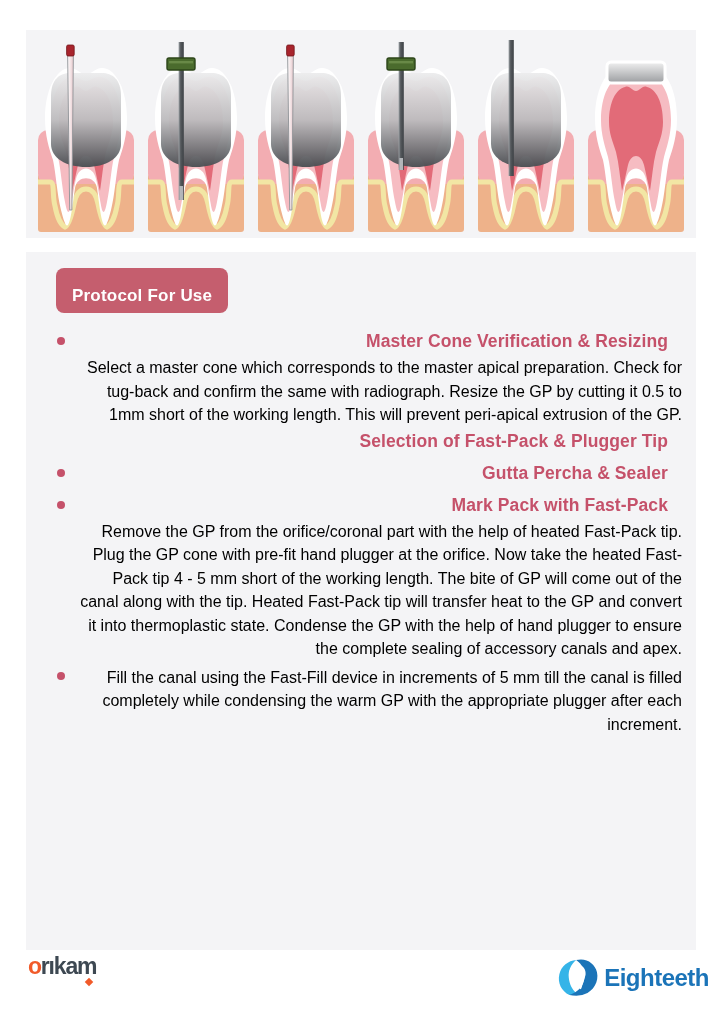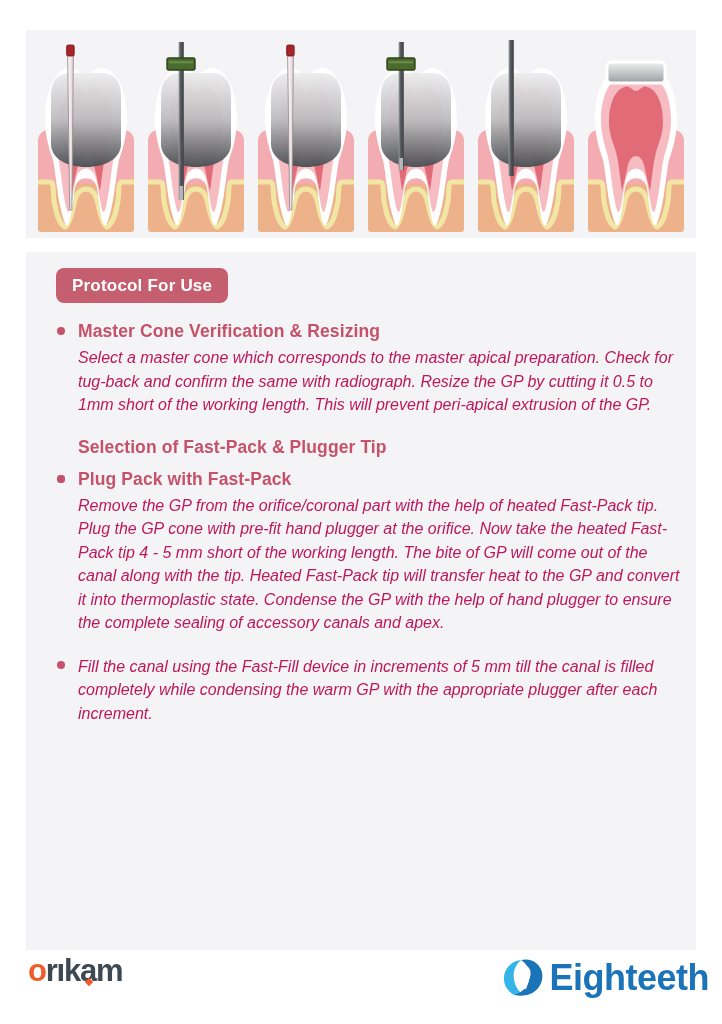--- a/index.html
+++ b/index.html
@@ -14,52 +14,52 @@
   }
   
   .content-panel{
     position:absolute;left:26px;top:252px;width:670px;height:698px;
     background:#f4f4f6;box-sizing:border-box;
     padding:16px 28px 0 30px;overflow:hidden;
   }
   .badge{
     display:inline-block;background:#c55e6e;color:#ffffff;
     font-size:17px;font-weight:bold;letter-spacing:.2px;
-    padding:8px 16px 7px;border-radius:8px;
-  }
-  .section{position:relative;padding-left:22px;}
+    padding:18px 16px 7px;border-radius:8px;
+  }
+  .section{position:relative;padding-left:22px;text-align:right;}
   .section.mt-lg{margin-top:18px;}
   .section.mt-md{margin-top:12px;}
-  .section.mt-sm{margin-top:20px;}
+  .section.mt-sm{margin-top:4px;}
   .dot{
     position:absolute;left:1px;top:6px;width:8px;height:8px;border-radius:50%;
     background:#c5516a;
   }
   .section h3{
     margin:0;font-size:17.5px;line-height:20px;font-weight:bold;color:#c5516a;
     letter-spacing:.1px;
   }
   .section p{
-    margin:5px 0 0;width:604px;font-size:16px;line-height:23.5px;color:#be185d;font-style:italic;
+    margin:5px 0 0;width:604px;font-size:16px;line-height:23.5px;color:#000000;
   }
   
   .orikam{
     position:absolute;left:28px;top:953px;height:40px;
-    font-size:31px;font-weight:bold;letter-spacing:-1.2px;color:#3d4852;
+    font-size:23px;font-weight:bold;letter-spacing:-1.2px;color:#3d4852;
   }
   .orikam .o{color:#f15a29;}
   .k-tick{
     position:absolute;left:58px;top:26px;width:6px;height:6px;
     background:#f15a29;transform:rotate(45deg);
   }
   .eighteeth{
     position:absolute;right:13px;top:956px;display:flex;align-items:center;gap:5px;
   }
   .eighteeth .txt{
-    font-size:36px;font-weight:bold;color:#1b74b8;letter-spacing:-.5px;
+    font-size:24px;font-weight:bold;color:#1b74b8;letter-spacing:-.5px;
   }
 </style>
 </head>
 <body>
 
 <div class="page">
 
   <div class="illus-panel">
     <svg viewBox="0 0 670 208" width="670" height="208" xmlns="http://www.w3.org/2000/svg">
       <defs>
@@ -166,25 +166,26 @@
       <p>Select a master cone which corresponds to the master apical preparation. Check for tug-back and confirm the same with radiograph. Resize the GP by cutting it 0.5 to 1mm short of the working length. This will prevent peri-apical extrusion of the GP.</p>
     </div>
 
     <div class="section mt-sm">
 
       <h3>Selection of Fast-Pack &amp; Plugger Tip</h3>
     </div>
 
     <div class="section mt-md">
       <div class="dot"></div>
+      <h3>Gutta Percha &amp; Sealer</h3>
     </div>
 
     <div class="section mt-md">
       <div class="dot"></div>
-      <h3>Plug Pack with Fast-Pack</h3>
+      <h3>Mark Pack with Fast-Pack</h3>
       <p>Remove the GP from the orifice/coronal part with the help of heated Fast-Pack tip. Plug the GP cone with pre-fit hand plugger at the orifice. Now take the heated Fast-Pack tip 4 - 5 mm short of the working length. The bite of GP will come out of the canal along with the tip. Heated Fast-Pack tip will transfer heat to the GP and convert it into thermoplastic state. Condense the GP with the help of hand plugger to ensure the complete sealing of accessory canals and apex.</p>
     </div>
 
     <div class="section mt-sm">
       <div class="dot"></div>
       <p>Fill the canal using the Fast-Fill device in increments of 5 mm till the canal is filled completely while condensing the warm GP with the appropriate plugger after each increment.</p>
     </div>
 
   </div>
 

